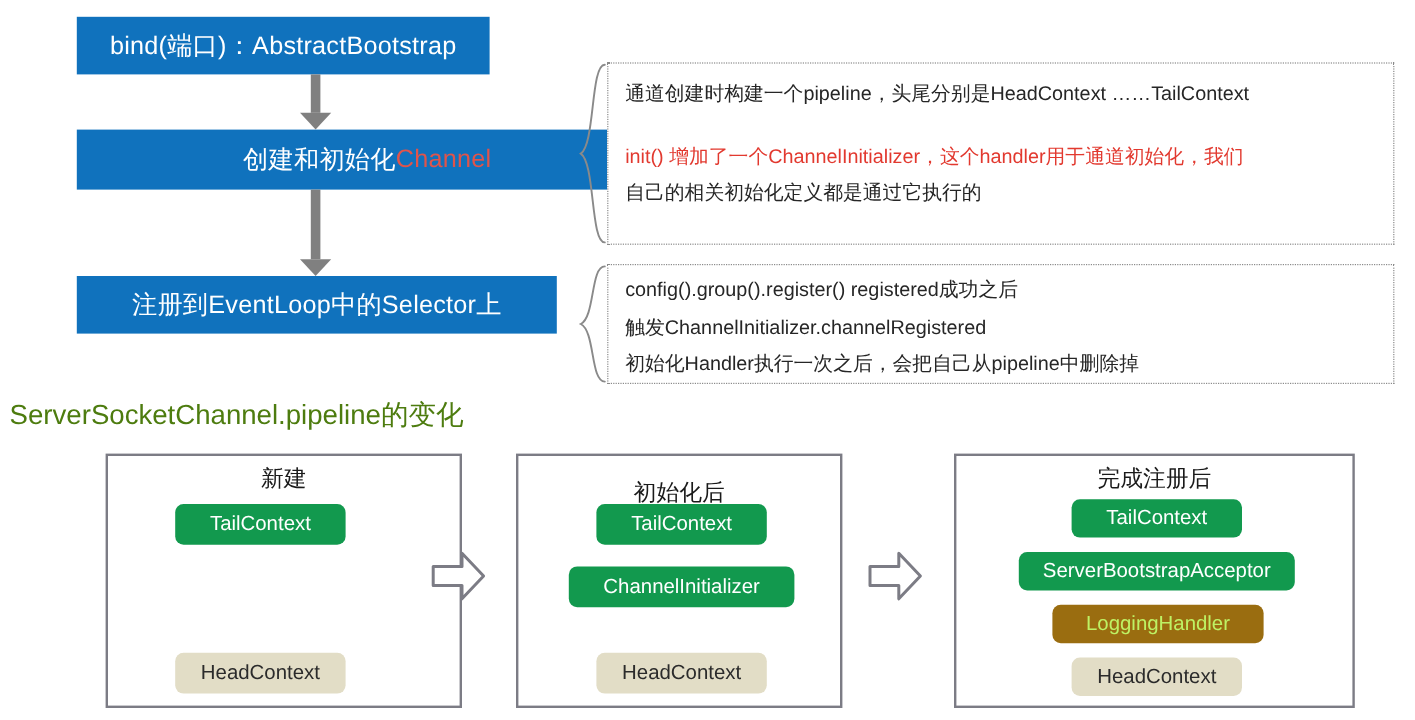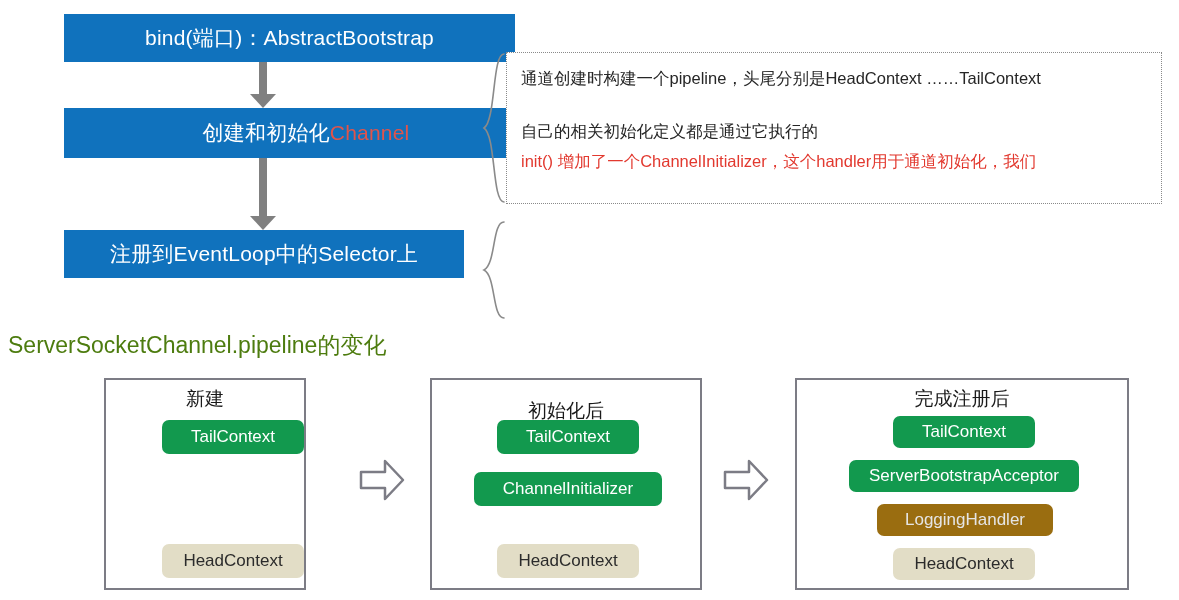--- a/index.html
+++ b/index.html
@@ -81,32 +81,32 @@
   }
   .chip{
     position:absolute;
     border-radius:7px;
     display:flex;align-items:center;justify-content:center;
     font-size:17px;
     white-space:nowrap;
     box-sizing:border-box;
   }
   .chip.green{background:#12994e;color:#ffffff;}
-  .chip.brown{background:#9a6d10;color:#e5e5e5;}
+  .chip.brown{background:#9a6d10;color:#bef264;}
   .chip.beige{background:#e2ddc6;color:#2b2b2b;text-align:center;}
 
   
   .block-arrow{position:absolute;}
 </style>
 </head>
 <body>
 
 <div class="stage">
 
-  <div class="flow-box" style="left:64px;top:14px;width:451px;height:48px;">
+  <div class="flow-box" style="left:64px;top:14px;width:344px;height:48px;">
     <span>bind(端口)：AbstractBootstrap</span>
   </div>
 
   <div class="v-arrow" style="left:250px;top:62px;height:46px;">
     <div class="shaft" style="height:32px;"></div>
     <div class="head" style="top:32px;"></div>
   </div>
 
   <div class="flow-box" style="left:64px;top:108px;width:400px;height:50px;padding-left:42px;">
     <span>创建和初始化</span>
@@ -122,32 +122,37 @@
     <span>注册到EventLoop中的Selector上</span>
   </div>
 
   <svg class="brace" style="left:482px;top:52px;width:24px;height:152px;" viewBox="0 0 24 152" fill="none">
     <path d="M22 2 C10 2 14 68 2 76 C14 84 10 150 22 150" stroke="#8a8a8a" stroke-width="1.6" fill="none" stroke-linecap="round"></path>
   </svg>
 
   <div class="note-box" style="left:506px;top:52px;width:656px;height:152px;">
     <div class="note-line">通道创建时构建一个pipeline，头尾分别是HeadContext ……TailContext</div>
     <div class="note-gap"></div>
+    <div class="note-line red">init() 增加了一个ChannelInitializer，这个handler用于通道初始化，我们</div>
     <div class="note-line">自己的相关初始化定义都是通过它执行的</div>
-    <div class="note-line red">init() 增加了一个ChannelInitializer，这个handler用于通道初始化，我们</div>
   </div>
 
   <svg class="brace" style="left:482px;top:220px;width:24px;height:100px;" viewBox="0 0 24 100" fill="none">
     <path d="M22 2 C10 2 14 44 2 50 C14 56 10 98 22 98" stroke="#8a8a8a" stroke-width="1.6" fill="none" stroke-linecap="round"></path>
   </svg>
 
+  <div class="note-box" style="left:506px;top:220px;width:656px;height:100px;padding-top:6px;">
+    <div class="note-line">config().group().register() registered成功之后</div>
+    <div class="note-line">触发ChannelInitializer.channelRegistered</div>
+    <div class="note-line">初始化Handler执行一次之后，会把自己从pipeline中删除掉</div>
+  </div>
 
   <div class="section-heading" style="left:8px;top:330px;">ServerSocketChannel.pipeline的变化</div>
 
-  <div class="panel" style="left:104px;top:378px;width:202px;height:212px;">
+  <div class="panel" style="left:88px;top:378px;width:297px;height:212px;">
     <div class="panel-title" style="top:6px;">新建</div>
     <div class="chip green" style="left:56px;top:40px;width:142px;height:34px;">
       <span>TailContext</span>
     </div>
     <div class="chip beige" style="left:56px;top:164px;width:142px;height:34px;">
       <span>HeadContext</span>
     </div>
   </div>
 
   <svg class="block-arrow" style="left:358px;top:458px;width:48px;height:44px;" viewBox="0 0 48 44" fill="none">

